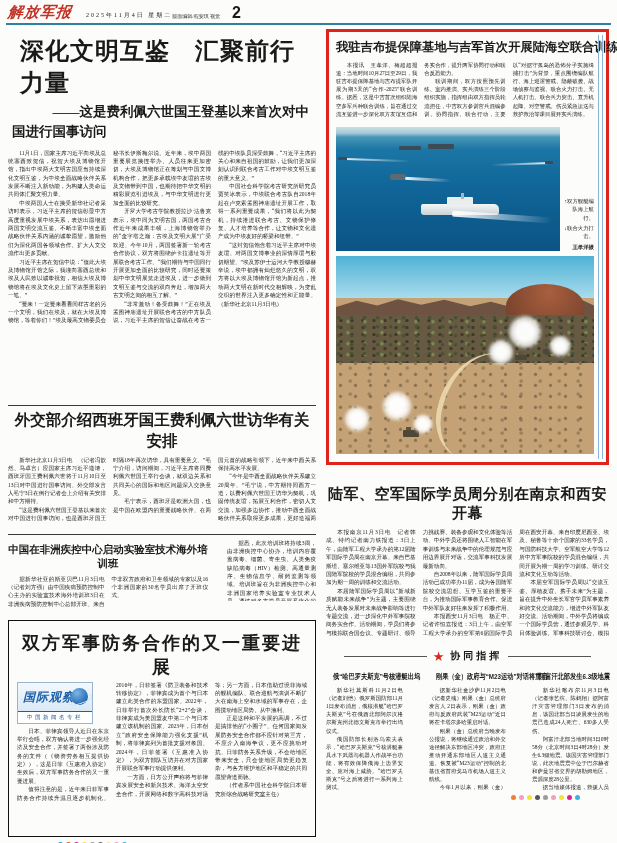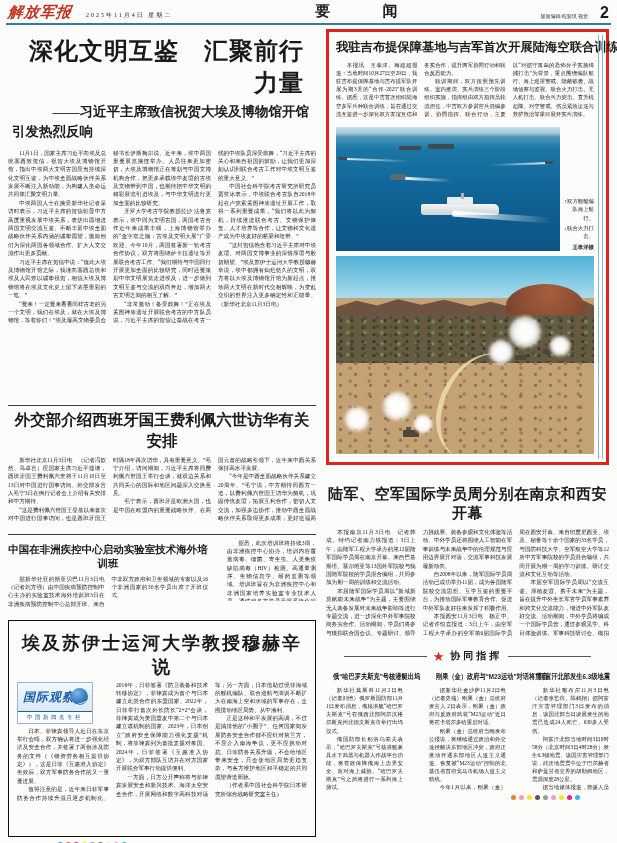--- a/index.html
+++ b/index.html
@@ -20,21 +20,21 @@
   .lcol{width:308px;flex:none;}
   .rcol{flex:1;min-width:0;}
   
   .body-sm{font-size:5.6px;line-height:1.5;text-align:justify;overflow:hidden;}
   .body-sm p{margin:0;text-indent:2em;}
   .c3{column-count:3;column-gap:7px;}
   .c2{column-count:2;column-gap:7px;}
   .hrx{border:none;border-top:1px solid #3a3a3a;margin:4px 0;}
   
   .lead-h{font-family:Liberation Serif, serif;font-weight:900;font-size:24px;letter-spacing:1px;
-          text-align:right;margin:6px 12px 3px;}
+          text-align:left;margin:6px 12px 3px;}
   .lead-sub{font-weight:bold;font-size:13.5px;line-height:1.5;margin:0 4px 6px;text-indent:3em;}
   .lead-body{height:252px;}
   
   .fm-h{font-family:"Liberation Sans",sans-serif;font-weight:bold;font-size:15.5px;text-align:center;margin:3px 0 4px;}
   .fm-body{height:74px;}
   
   .cdc{display:flex;gap:19px;margin-top:2px;}
   .cdc-left{width:200px;flex:none;}
   .cdc-h{font-family:"Liberation Sans",sans-serif;font-weight:bold;font-size:10.5px;text-align:center;margin:4px 0 4px;}
   .cdc-bl{height:40px;}
@@ -121,33 +121,32 @@
   .sw-body{height:106px;font-size:5.4px;}
 </style>
 </head>
 <body>
 
 <div class="page">
 
   <div class="hdr">
     <span class="masthead">解放军报</span>
     <span class="hdate">2025年11月4日 星期二</span>
-    <span class="hsec">要  闻</span>
     <span class="hedit">版面编辑/程安琪 视觉</span>
     <span class="hpage">2</span>
   </div>
   <hr class="hrule">
 
   <div class="cols">
 
     <div class="lcol">
 
       <div>
         <div class="lead-h">深化文明互鉴　汇聚前行力量</div>
-        <div class="lead-sub">——习近平主席致信祝贺大埃及博物馆开馆引发热烈反响</div>
+        <div class="lead-sub">——这是费利佩六世国王登基以来首次对中国进行国事访问</div>
         <div class="body-sm c3 lead-body">
             <p>11月1日，国家主席习近平向埃及总统塞西致贺信，祝贺大埃及博物馆开馆，指出中埃两大文明古国应当持续深化文明互鉴，为中埃全面战略伙伴关系发展不断注入新动能，为构建人类命运共同体汇聚文明力量。</p>
             <p>中埃两国人士在接受新华社记者采访时表示，习近平主席的贺信彰显中方高度重视发展中埃关系，表达出愿增进两国文明交流互鉴、不断丰富中埃全面战略伙伴关系内涵的诚挚愿望，激励他们为深化两国各领域合作、扩大人文交流作出更多贡献。</p>
             <p>习近平主席在贺信中说：“值此大埃及博物馆开馆之际，我谨向塞西总统和埃及人民致以诚挚祝贺，相信大埃及博物馆将在埃及文化史上留下浓墨重彩的一笔。”</p>
             <p>“要来！一定要来看看同样古老的另一个文明，我们在埃及，就在大埃及博物馆，等着你们！”埃及最高文物委员会秘书长伊斯梅尔说。近年来，埃中两国重要展览接连举办、人员往来更加密切，大埃及博物馆正在筹划与中国文博机构合作，把更多承载埃中友谊的古埃及文物带到中国，也期待把中华文明的精彩展览引进埃及，与中华文明进行更加全面的比较研究。</p>
             <p>开罗大学考古学院教授拉沙·法鲁克表示，埃中同为文明古国，两国考古合作近年来成果丰硕，上海博物馆举办的“金字塔之巅：古埃及文明大展”广受欢迎。今年10月，两国签署新一轮考古合作协议，双方将围绕萨卡拉遗址等开展联合考古工作。“我们期待与中国同行开展更加全面的比较研究，同时还要策划中华文明展览走进埃及，进一步做到文明互鉴与交流的双向奔赴，增加两大古文明之间的相互了解。”</p>
             <p>“非常激动！备受鼓舞！”正在埃及孟图神庙遗址开展联合考古的中方队员说，习近平主席的贺信让奋战在考古一线的中埃队员深受鼓舞，“习近平主席的关心和来自祖国的鼓励，让我们更加深刻认识到联合考古工作对中埃文明互鉴的重大意义。”</p>
             <p>中国社会科学院考古研究所研究员贾笑冰表示，中埃联合考古队自2018年起在卢克索孟图神庙遗址开展工作，取得一系列重要成果，“我们将以此为契机，持续推进联合考古、文物保护修复、人才培养等合作，让文物和文化遗产成为中埃友好的桥梁和纽带。”</p>
             <p>“这封贺信饱含着习近平主席对中埃友谊、对两国文博事业的深情厚谊与殷切期望。”埃及苏伊士运河大学教授穆赫辛说，埃中都拥有灿烂悠久的文明，双方将以大埃及博物馆开馆为新起点，推动两大文明在新时代交相辉映，为变乱交织的世界注入更多确定性和正能量。（新华社北京11月3日电）</p>
           </div>
@@ -173,21 +172,21 @@
           <div class="body-sm c2 cdc-bl">
               <p>据新华社亚的斯亚贝巴11月3日电　（记者刘方强）由中国疾病预防控制中心主办的实验室技术海外培训班3日在非洲疾病预防控制中心总部开班。来自中非双方政府和卫生领域的专家以及16个非洲国家的30名学员出席了开班仪式。</p>
             </div>
         </div>
         <div class="body-sm cdc-right">
             <p>据悉，此次培训班将持续3周，由非洲疾控中心协办，培训内容覆盖病毒、细菌、寄生虫、人类免疫缺陷病毒（HIV）检测、高通量测序、生物信息学、耐药监测等领域。培训班旨在为非洲疾控中心和非洲国家培养实验室专业技术人员，通过对多方学员开展系统化的理论和实操培训，为中国援建的实验室储备相关人才。</p>
           </div>
       </div>
 
       <div class="boxart">
-        <div class="box-h">埃及苏伊士运河大学教授穆赫辛说</div>
+        <div class="box-h">双方军事防务合作的又一重要进展</div>
         <div class="body-sm c3 box-body">
           <div class="obslogo">
             <div class="t">
               <span class="tt">国际观察</span>
               <span class="globe"></span>
             </div>
             <div class="b">中国新闻名专栏</div>
           </div>
           <span><p>日本、菲律宾领导人近日在东京举行会晤，双方确认将进一步强化经济及安全合作，并签署了两份涉及防务的文件（《物资劳务相互提供协定》），这是日菲《互惠准入协定》生效后，双方军事防务合作的又一重要进展。</p><p>值得注意的是，近年来日菲军事防务合作持续升温且逐步机制化。2016年，日菲签署《防卫装备和技术转移协定》，菲律宾成为首个与日本建立此类合作的东盟国家。2022年，日菲举行首次外长防长“2+2”会谈，菲律宾成为美国盟友中第二个与日本建立该机制的国家。2023年，日本创立“政府安全保障能力强化支援”机制，将菲律宾列为首批支援对象国。2024年，日菲签署《互惠准入协定》，为双方部队互访并在对方国家开展联合军事行动提供便利。</p><p>一方面，日方公开声称将与菲律宾发展安全和新兴技术、海洋太空安全合作，开展网络和数字高科技对话等；另一方面，日本借助过境菲海域的舰机编队、联合巡航与演训不断扩大在南海上空和水域的军事存在，企图搅动地区局势、从中渔利。</p><p>正是这种和平发展的高调，不过是搞排他的“小圈子”。任何国家间发展防务安全合作都不应针对第三方，不应介入南海争议，更不应挑动对抗。日菲防务关系升级，不会给地区带来安全，只会使地区局势更趋复杂，与各方维护地区和平稳定的共同愿望背道而驰。</p><p>（作者系中国社会科学院日本研究所综合战略研究室主任）</p></span>
         </div>

